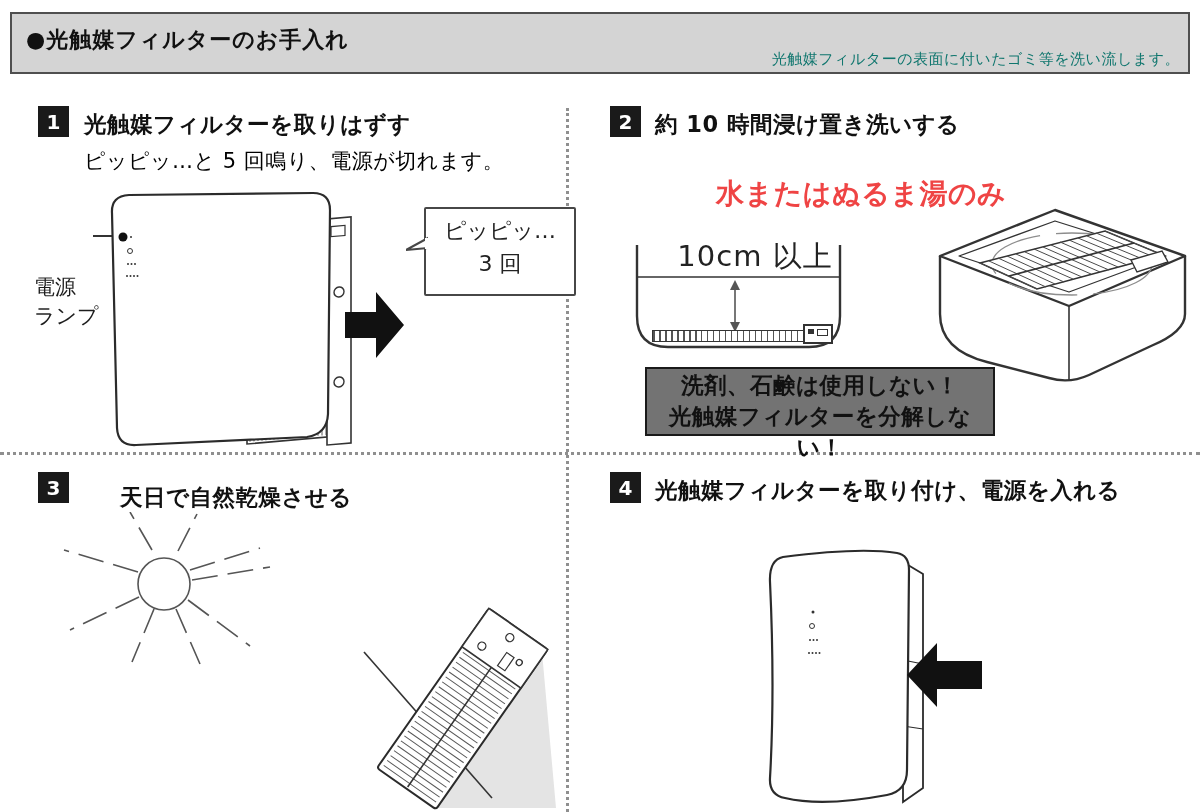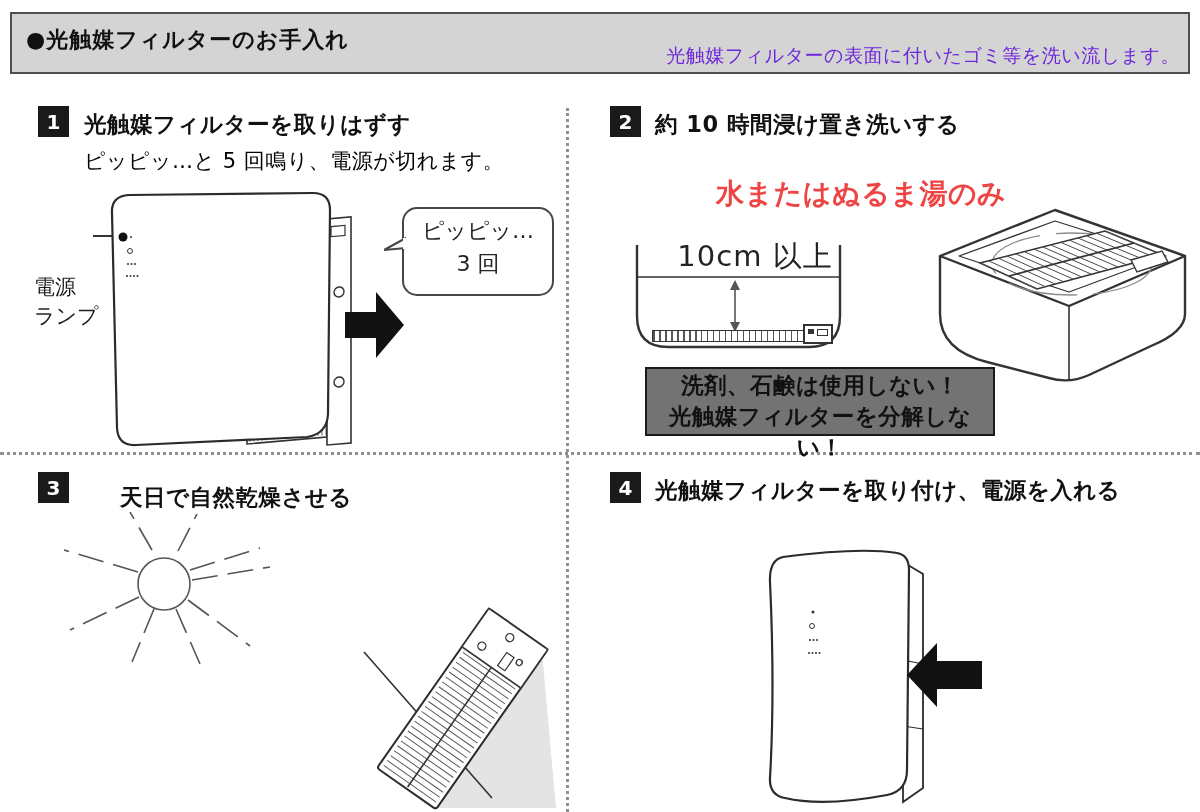--- a/index.html
+++ b/index.html
@@ -3,38 +3,38 @@
 <meta charset="utf-8">
 <style>
   html,body{margin:0;padding:0;background:#fff;}
   .page{position:relative;width:1200px;height:812px;background:#fff;overflow:hidden;
         font-family:"DejaVu Sans","Liberation Sans",sans-serif;color:#1c1c1c;}
   .abs{position:absolute;}
   
   .header-bar{left:10px;top:12px;width:1176px;height:58px;background:#d4d4d4;
               border:2px solid #4f4f4f;}
   .header-title{left:14px;top:11px;font-size:22px;font-weight:700;letter-spacing:1px;color:#111;}
-  .header-desc{right:8px;bottom:3px;font-size:19px;color:#6d28d9;letter-spacing:0.5px;}
+  .header-desc{right:8px;bottom:3px;font-size:15px;color:#0f766e;letter-spacing:0.5px;}
   
   .v-divider{left:566px;top:108px;height:704px;width:0;border-left:3px dotted #8f8f8f;}
   .h-divider{left:0;top:452px;width:1200px;height:0;border-top:3px dotted #8f8f8f;}
   
   .badge{width:31px;height:31px;background:#1a1a1a;color:#fff;font-size:20px;font-weight:700;
          display:flex;align-items:center;justify-content:center;}
   .step-title{font-size:22.5px;font-weight:700;letter-spacing:0.5px;color:#111;}
   .step-desc{font-size:21px;letter-spacing:0.5px;color:#000000;}
   .note{font-size:28px;font-weight:700;letter-spacing:0.5px;color:#ef4444;}
   .depth-label{font-size:29px;letter-spacing:1px;color:#222;text-align:center;}
   .warning-box{left:645px;top:367px;width:346px;height:64px;background:#737373;
                border:2.5px solid #1a1a1a;text-align:center;padding-top:1px;}
   .warning-line{font-size:22.5px;font-weight:700;line-height:31px;color:#111;letter-spacing:0.5px;}
   .lamp-label{font-size:21px;line-height:29px;color:#1d1d1d;}
   .leader{left:93px;top:235px;width:27px;height:0;border-top:2px solid #333;}
   
-  .bubble{left:402px;top:207px;width:148px;height:80px;border:2px solid #474747;border-radius:15px;
+  .bubble{left:424px;top:207px;width:148px;height:80px;border:2px solid #474747;border-radius:2px;
           background:#fff;text-align:center;padding-top:5px;}
   .bubble-line{font-size:22px;line-height:33px;color:#222;}
   .bubble-tail{left:-20px;top:27px;}
   
   .filter-bar{left:652px;top:330px;width:152px;height:10px;border:1.5px solid #333;background:
       repeating-linear-gradient(90deg,#555 0 1.5px,#fff 1.5px 6px);}
   .filter-cap{left:803px;top:324px;width:26px;height:16px;border:2px solid #333;background:#fff;}
   .filter-cap .d1{position:absolute;left:3px;top:3px;width:6px;height:5px;background:#333;}
   .filter-cap .d2{position:absolute;left:12px;top:3px;width:9px;height:5px;border:1.5px solid #333;}
   svg{display:block;}

